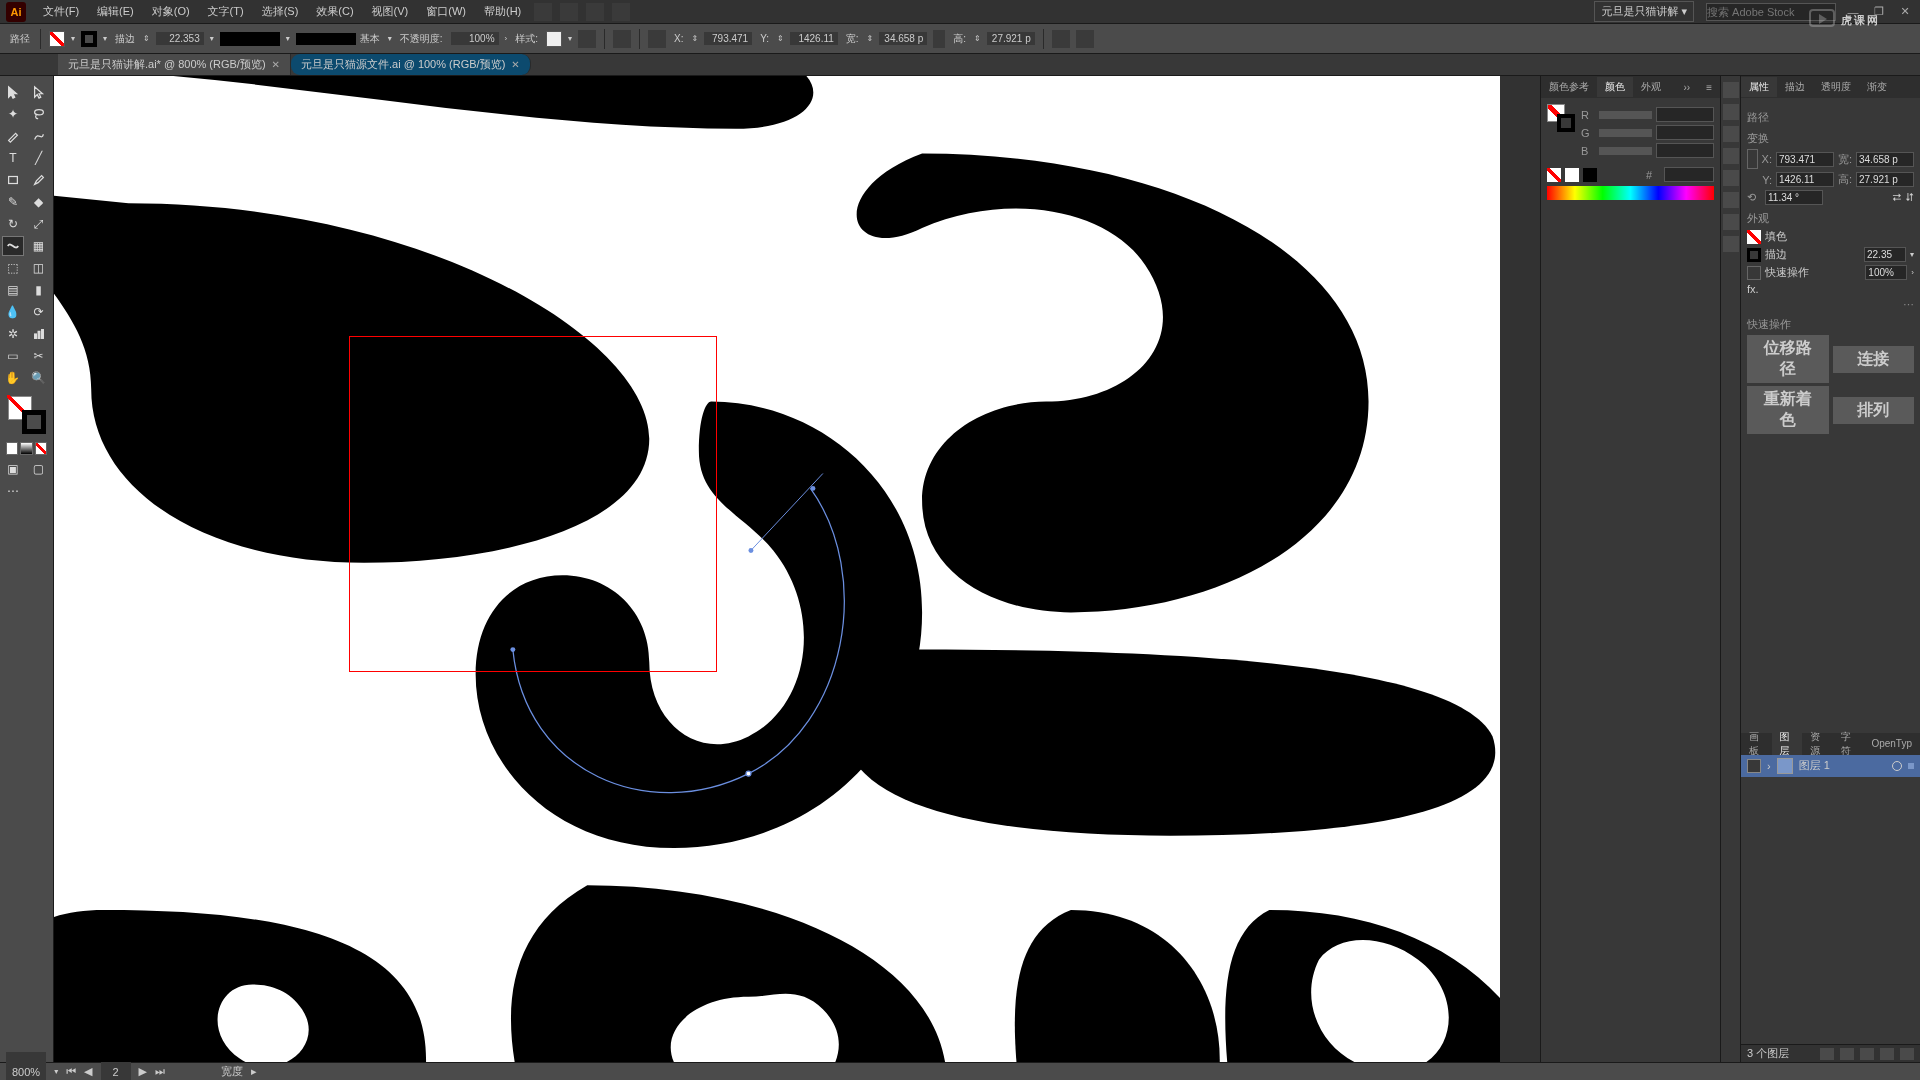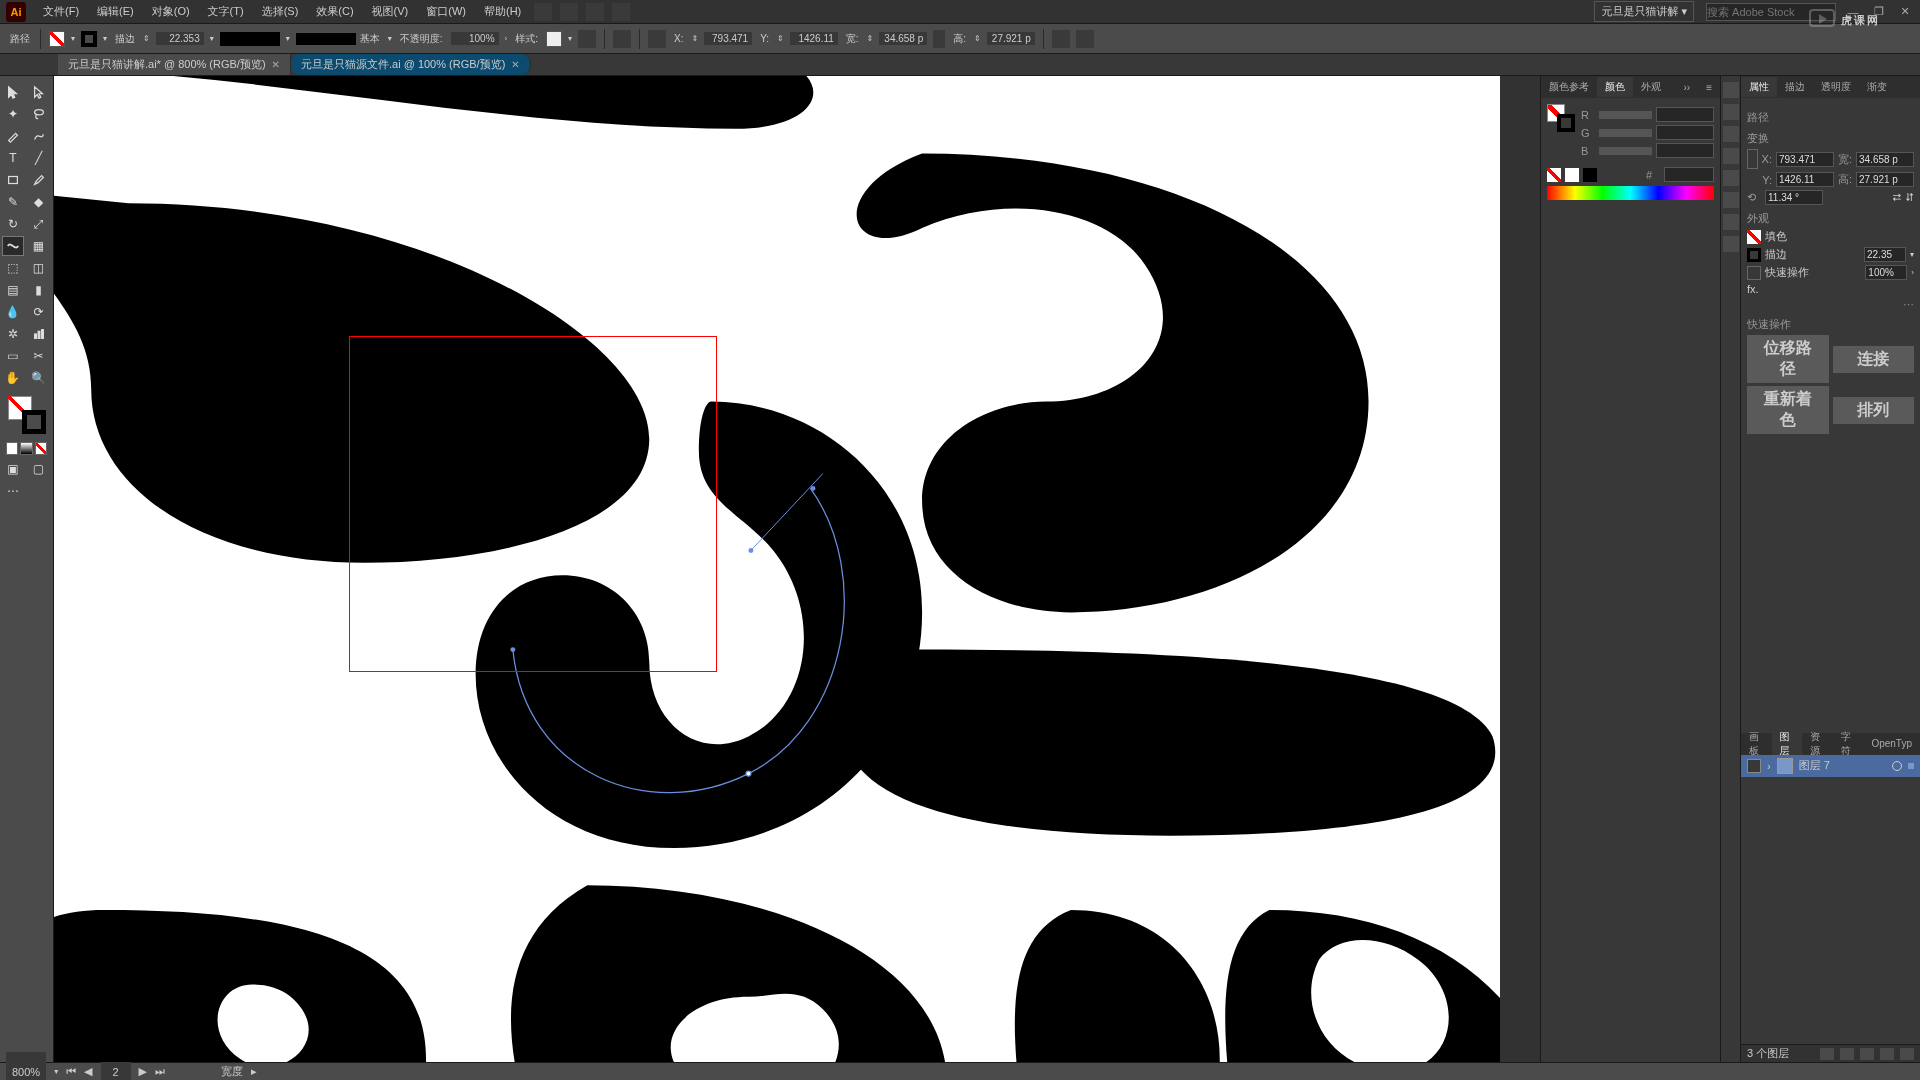--- a/index.html
+++ b/index.html
@@ -398,21 +398,21 @@
       <div class="ptab act">图层</div>
       <div class="ptab">资源</div>
       <div class="ptab">字符</div>
       <div class="ptab">OpenTyp</div>
     </div>
     <div class="layers">
       <div class="layerrow">
         <div class="eye"></div>
         <span>›</span>
         <div class="thumb"></div>
-        <span>图层 7</span>
+        <span>图层 1</span>
         <span style="flex:1"></span>
         <span style="width:10px;height:10px;border:1px solid #ccc;border-radius:50%"></span>
         <span style="width:6px;height:6px;background:#7a97c9"></span>
       </div>
       <div style="flex:1;background:#383838"></div>
     </div>
     <div class="layerstatus">
       <span>3 个图层</span>
       <div class="licons">
         <div class="lic"></div>

